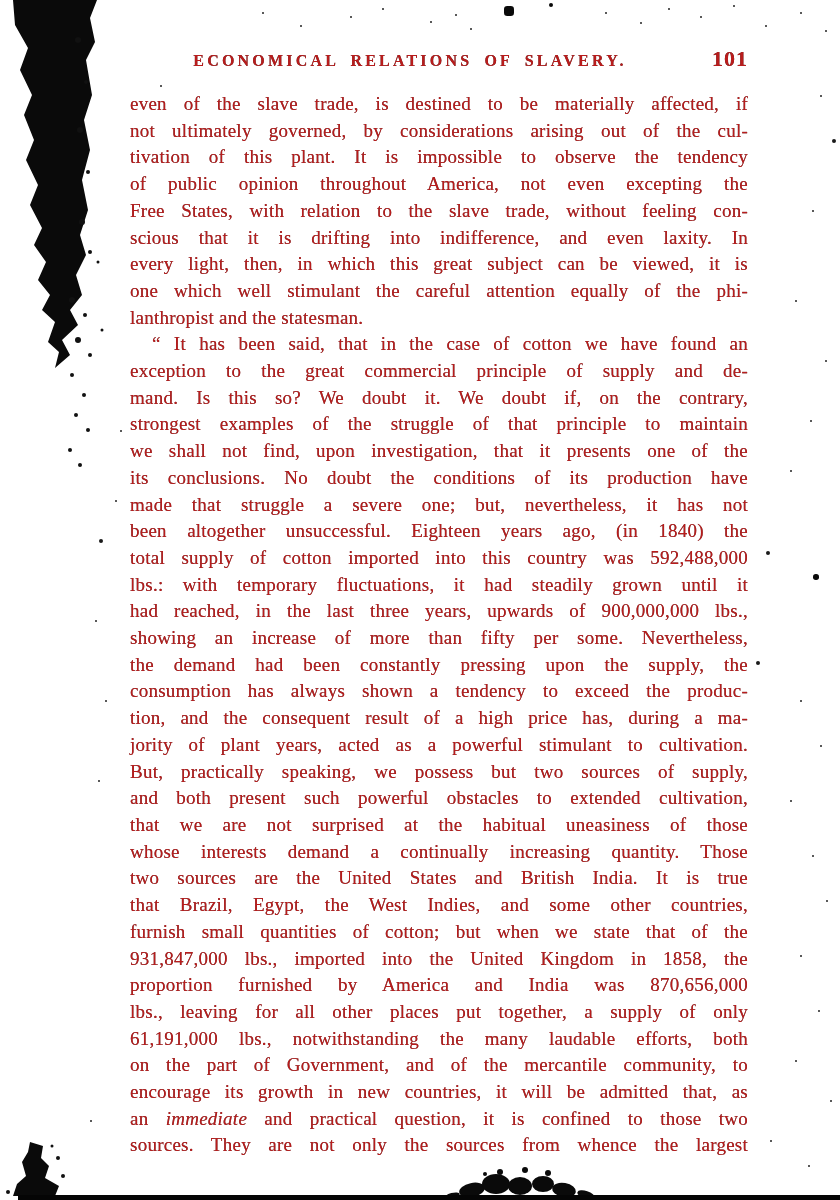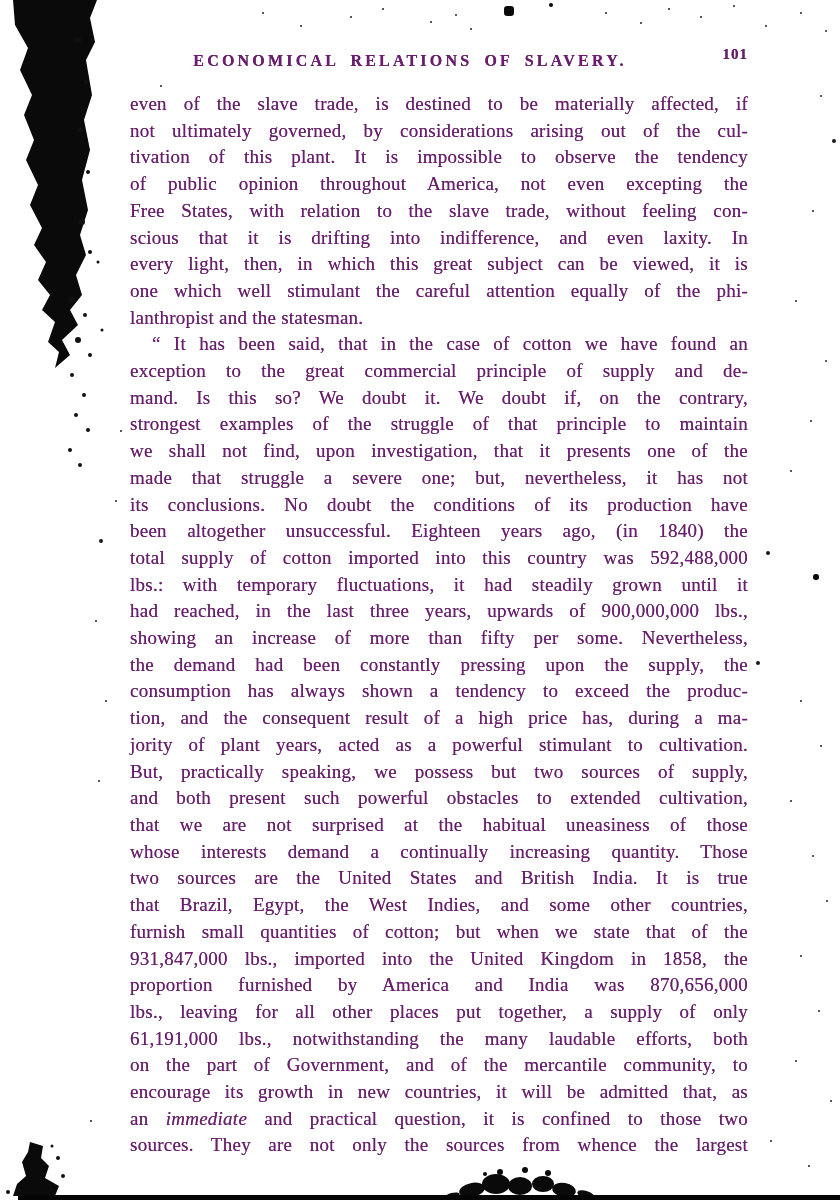--- a/index.html
+++ b/index.html
@@ -3,21 +3,21 @@
 <meta charset="utf-8">
 <style>
   html, body { margin: 0; padding: 0; background: #ffffff; }
   .page {
     position: relative;
     width: 840px;
     height: 1200px;
     background: #ffffff;
     overflow: hidden;
     font-family: "Liberation Serif", serif;
-    color: #701a75;
+    color: #b91c1c;
   }
 
   
   .running-header {
     position: absolute;
     top: 50px; left: 130px; width: 618px; height: 30px;
   }
   .header-title {
     position: absolute;
     left: 0; right: 58px; top: 2px;
@@ -25,21 +25,21 @@
     font-size: 16px;
     font-weight: 700;
     letter-spacing: 3.2px;
     word-spacing: 5px;
     white-space: nowrap;
     text-shadow: 0 0 0.5px rgba(0,0,0,.75);
   }
   .page-number {
     position: absolute;
     right: 0; top: -4px;
-    font-size: 15px;
+    font-size: 22px;
     font-weight: 700;
     letter-spacing: 1px;
     text-shadow: 0 0 0.6px rgba(0,0,0,.8);
   }
 
   
   .text-column {
     position: absolute;
     top: 91px; left: 130px; width: 618px;
   }
@@ -169,22 +169,22 @@
         <div class="line">every light, then, in which this great subject can be viewed, it is</div>
         <div class="line">one which well stimulant the careful attention equally of the phi-</div>
         <div class="line last">lanthropist and the statesman.</div>
       </div>
       <div class="paragraph">
         <div class="line indent">“ It has been said, that in the case of cotton we have found an</div>
         <div class="line">exception to the great commercial principle of supply and de-</div>
         <div class="line">mand. Is this so? We doubt it. We doubt if, on the contrary,</div>
         <div class="line">strongest examples of the struggle of that principle to maintain</div>
         <div class="line">we shall not find, upon investigation, that it presents one of the</div>
+        <div class="line">its conclusions. No doubt the conditions of its production have</div>
         <div class="line">made that struggle a severe one; but, nevertheless, it has not</div>
-        <div class="line">its conclusions. No doubt the conditions of its production have</div>
         <div class="line">been altogether unsuccessful. Eighteen years ago, (in 1840) the</div>
         <div class="line">total supply of cotton imported into this country was 592,488,000</div>
         <div class="line">lbs.: with temporary fluctuations, it had steadily grown until it</div>
         <div class="line">had reached, in the last three years, upwards of 900,000,000 lbs.,</div>
         <div class="line">showing an increase of more than fifty per some. Nevertheless,</div>
         <div class="line">the demand had been constantly pressing upon the supply, the</div>
         <div class="line">consumption has always shown a tendency to exceed the produc-</div>
         <div class="line">tion, and the consequent result of a high price has, during a ma-</div>
         <div class="line">jority of plant years, acted as a powerful stimulant to cultivation.</div>
         <div class="line">But, practically speaking, we possess but two sources of supply,</div>

